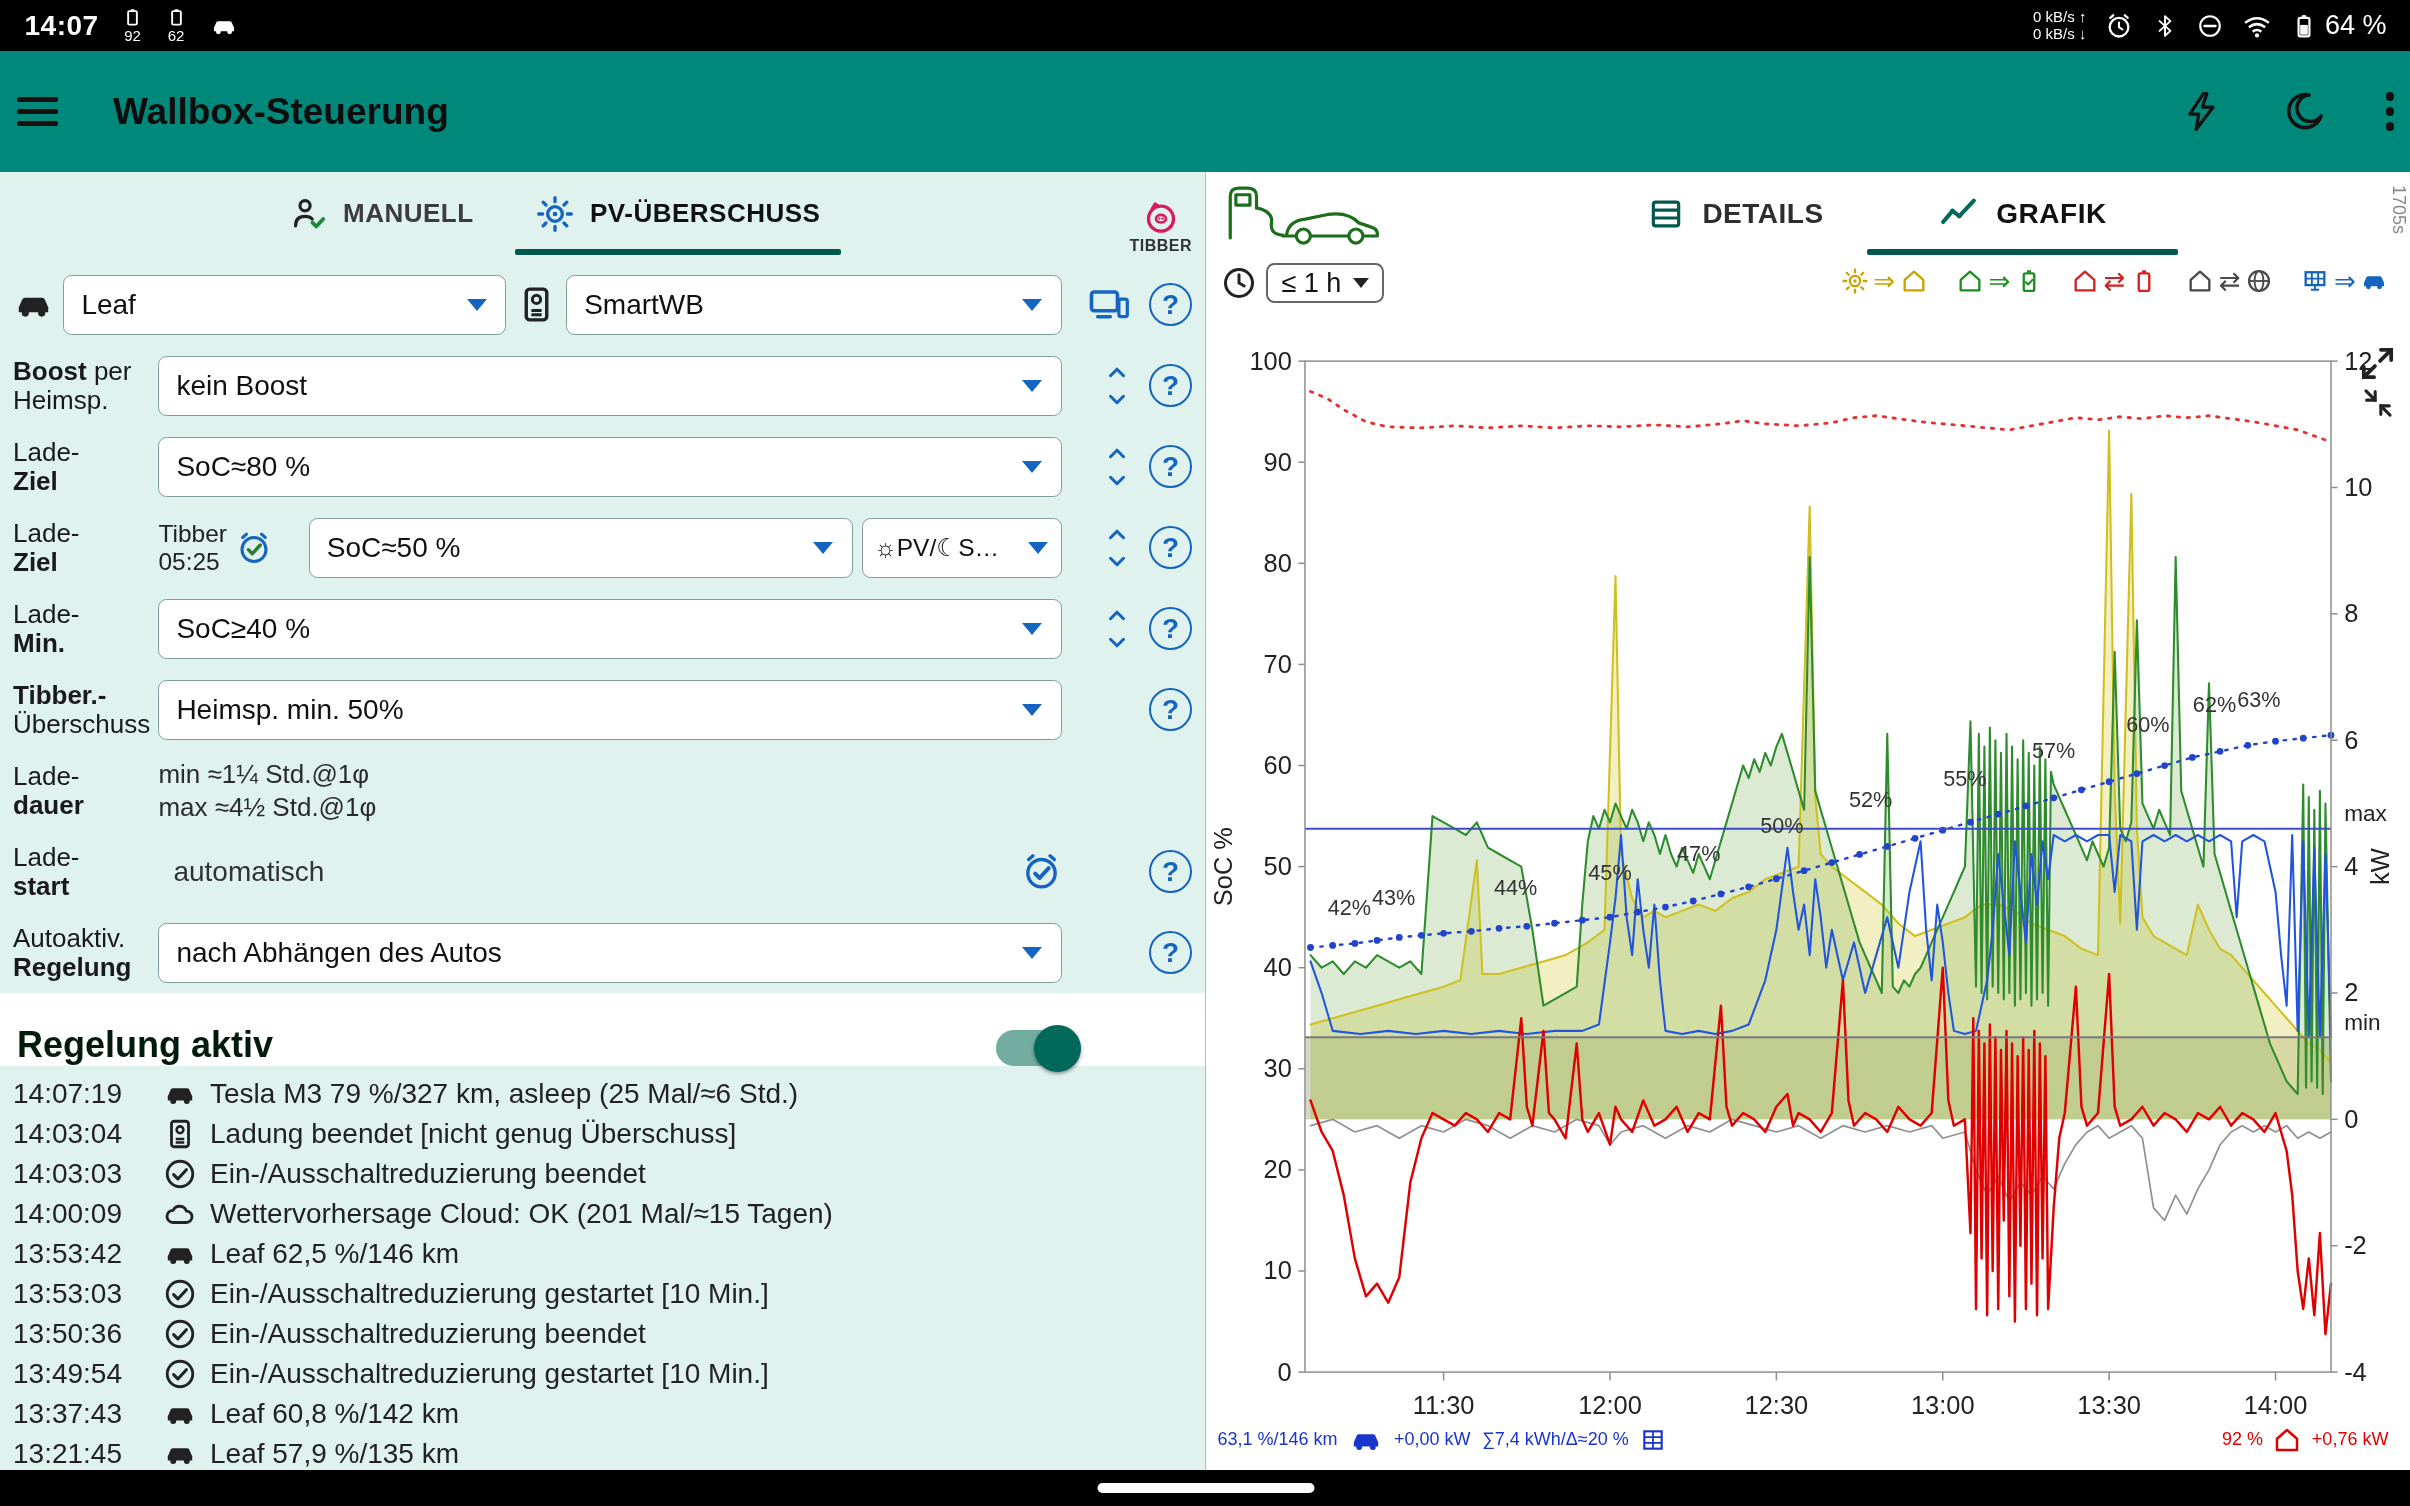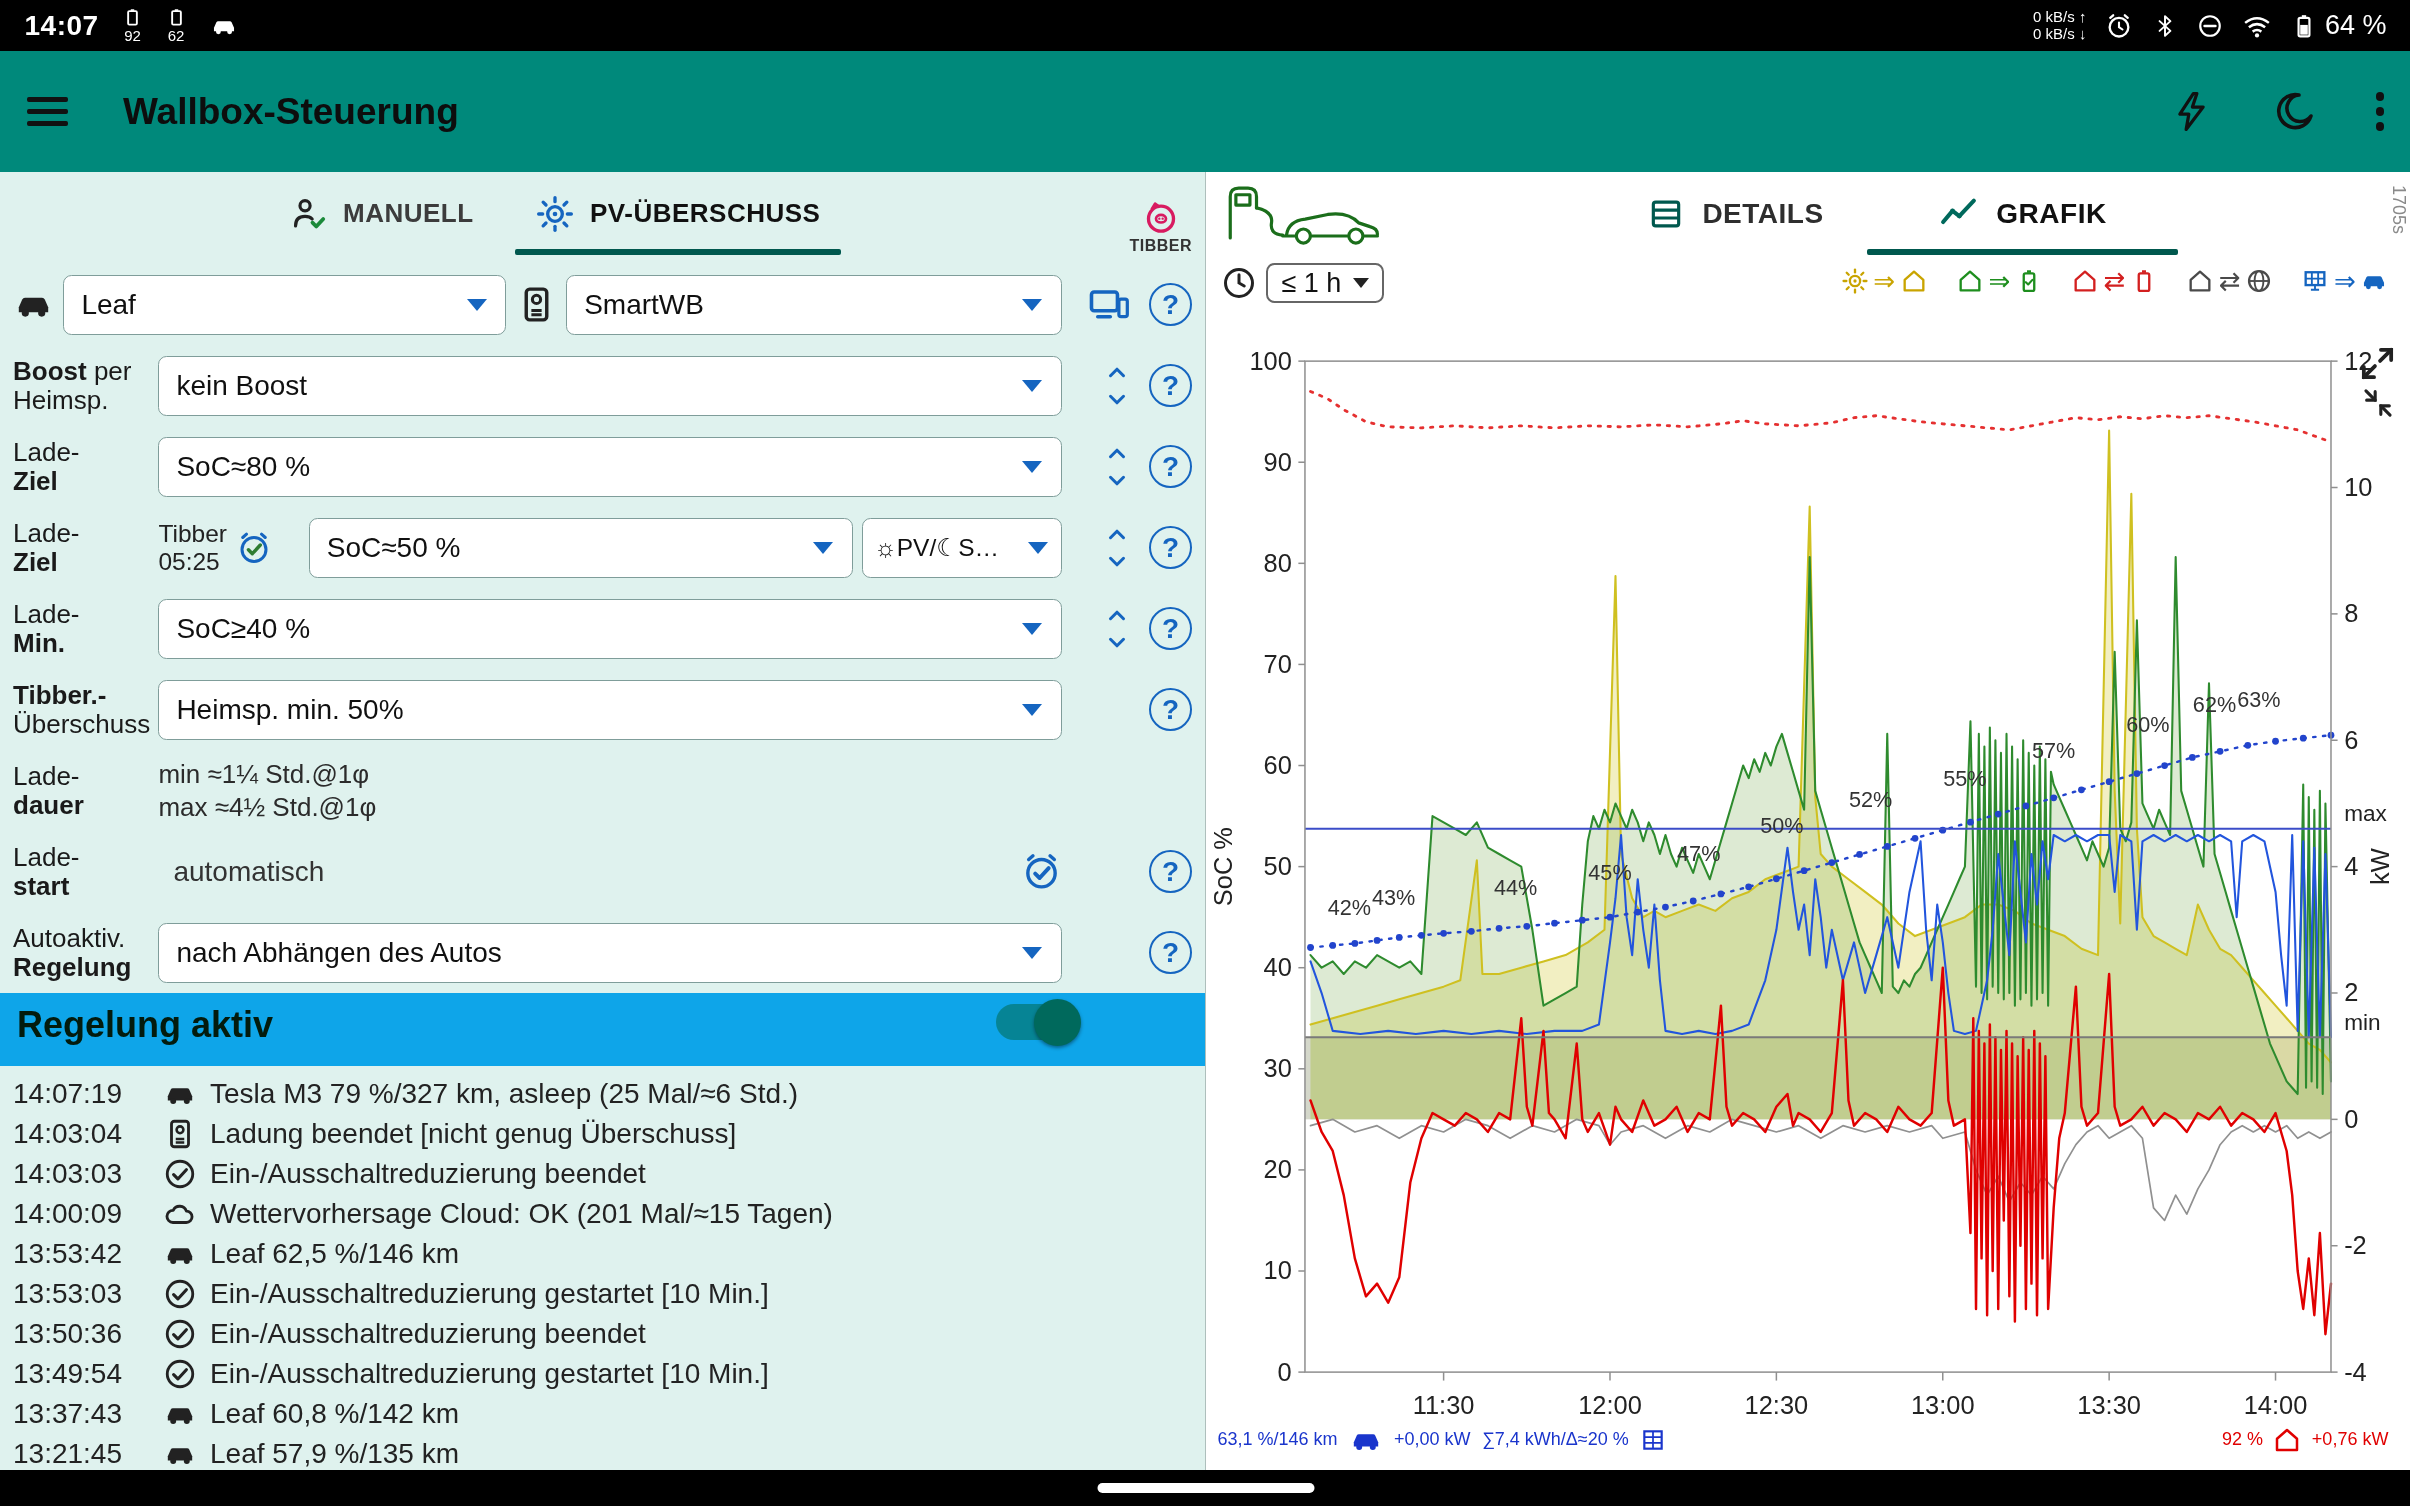--- a/index.html
+++ b/index.html
@@ -11,21 +11,21 @@
     display:flex;align-items:center;padding:0 24.5px;gap:24.5px;font-size:28px}
   .sb-time{font-weight:bold;letter-spacing:0.5px}
   .sb-widget{display:flex;flex-direction:column;align-items:center;justify-content:center;font-size:15px;line-height:1.05;gap:0.9px}
   .sb-right{margin-left:auto;display:flex;align-items:center;gap:19px}
   .sb-net{display:flex;flex-direction:column;align-items:flex-end;font-size:15px;line-height:1.1}
   .sb-batt{display:flex;align-items:center;gap:7.5px;font-size:27px}
   .svg-slot{display:inline-flex;align-items:center;justify-content:center}
   .svg-slot svg{width:100%;height:100%}
 
   
-  .appbar{position:absolute;top:51px;left:0;right:0;height:121px;background:#00897B;display:flex;align-items:center;padding:0 27px}
+  .appbar{position:absolute;top:51px;left:0;right:0;height:121px;background:#00897B;display:flex;align-items:center;padding:0 17px}
   .hamburger{width:41px;display:flex;flex-direction:column;gap:7.5px;cursor:pointer}
   .hamburger span{display:block;height:4.7px;background:#111;border-radius:1.9px}
   .appbar-title{margin-left:55px;font-size:37px;font-weight:bold;color:#0d0d0d}
   .appbar-actions{margin-left:auto;display:flex;align-items:center;gap:60px}
   .dots{display:flex;flex-direction:column;gap:6.6px}
   .dots i{width:8.5px;height:8.5px;border-radius:50%;background:#111}
 
   
   .left{position:absolute;top:172px;left:0;width:1206px;bottom:0;background:#DFF2EE;border-right:1.9px solid #aebfbc;overflow:hidden}
   .right{position:absolute;top:172px;left:1208px;right:0;bottom:0;background:#fff;overflow:hidden}
@@ -53,21 +53,21 @@
   .rzone{width:115px;flex:none;display:flex;align-items:center;justify-content:flex-end;gap:19px;margin-left:5.6px}
   .stepper{display:flex;flex-direction:column;gap:0;cursor:pointer}
   .help{width:43px;height:43px;flex:none;border:2.8px solid #1565C0;border-radius:50%;color:#1565C0;
         font-size:28px;font-weight:bold;display:flex;align-items:center;justify-content:center;cursor:pointer;background:transparent}
   .statictext{font-size:26px;color:#2b2b2b;line-height:1.28}
   .tibberblock{width:141px;flex:none;display:flex;align-items:center;gap:9.4px}
   .tibbertxt{font-size:24.5px;color:#222;line-height:1.15}
   .autom{font-size:28px;color:#333;margin-left:15px}
 
   
-  .active-bar{height:73px;background:#0ea5e9;display:flex;align-items:flex-start;padding:11px 17px}
+  .active-bar{height:73px;background:#ffffff;display:flex;align-items:flex-end;padding:0 17px}
   .active-bar .t{font-size:36px;font-weight:bold;color:#031b0d}
   .switch{margin-left:auto;margin-right:111px;width:81px;height:36px;border-radius:19px;background:rgba(0,105,80,.55);position:relative;cursor:pointer}
   .switch .knob{position:absolute;right:-3.8px;top:-5.6px;width:47px;height:47px;border-radius:50%;background:#00695C;box-shadow:0 1.9px 3.8px rgba(0,0,0,.4)}
 
   
   .log{padding:7.5px 5.6px 0 13px;font-size:28px;color:#222}
   .log-row{display:flex;align-items:center;height:40px;gap:13px;white-space:nowrap}
   .log-time{width:137px;flex:none}
   .log-text{overflow:hidden;text-overflow:ellipsis}
 

